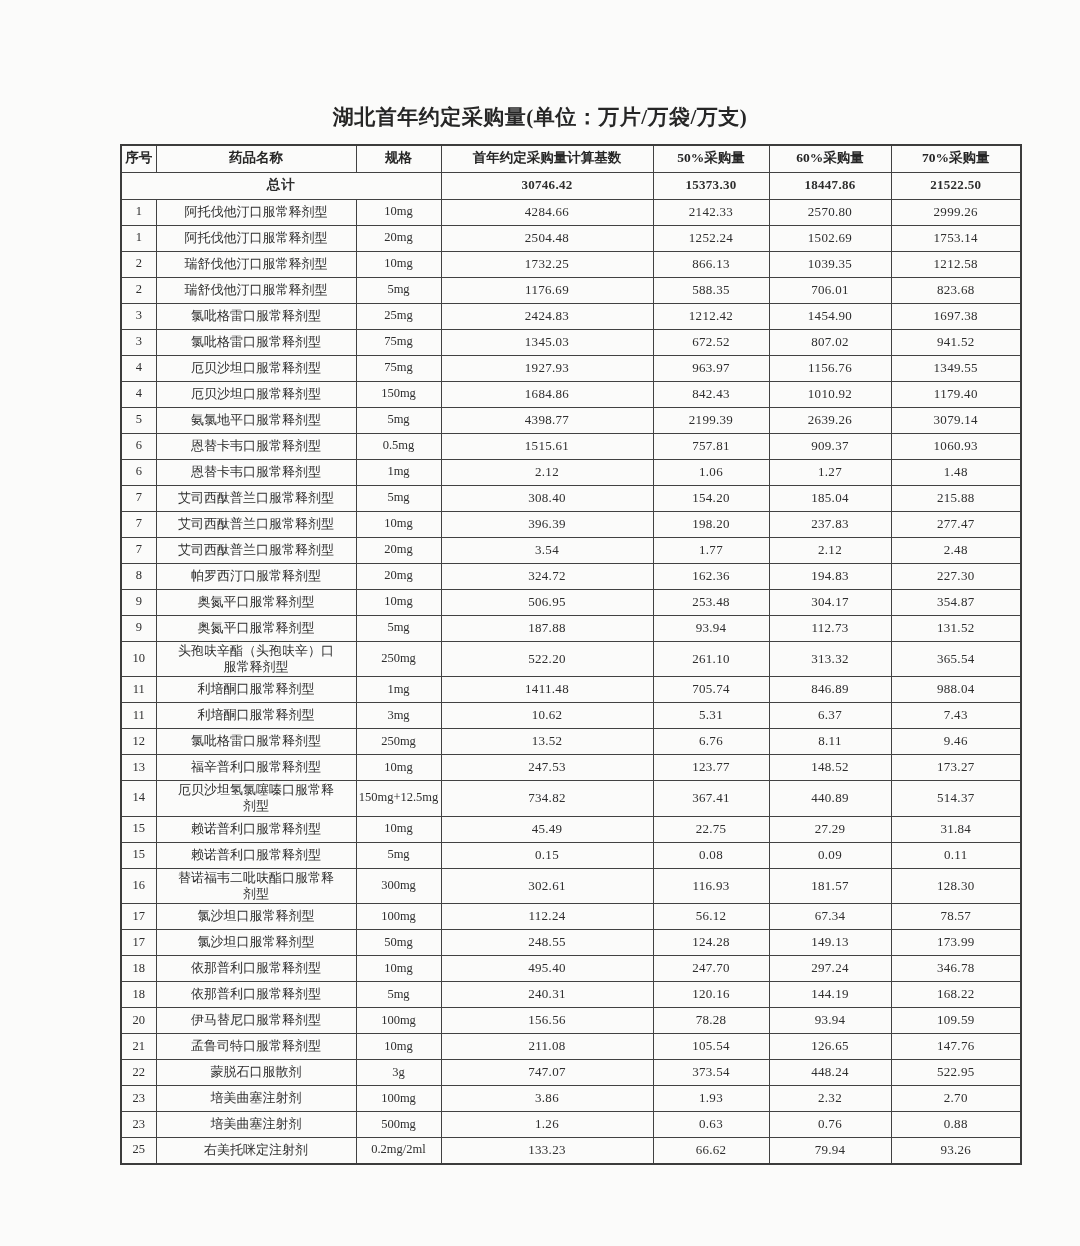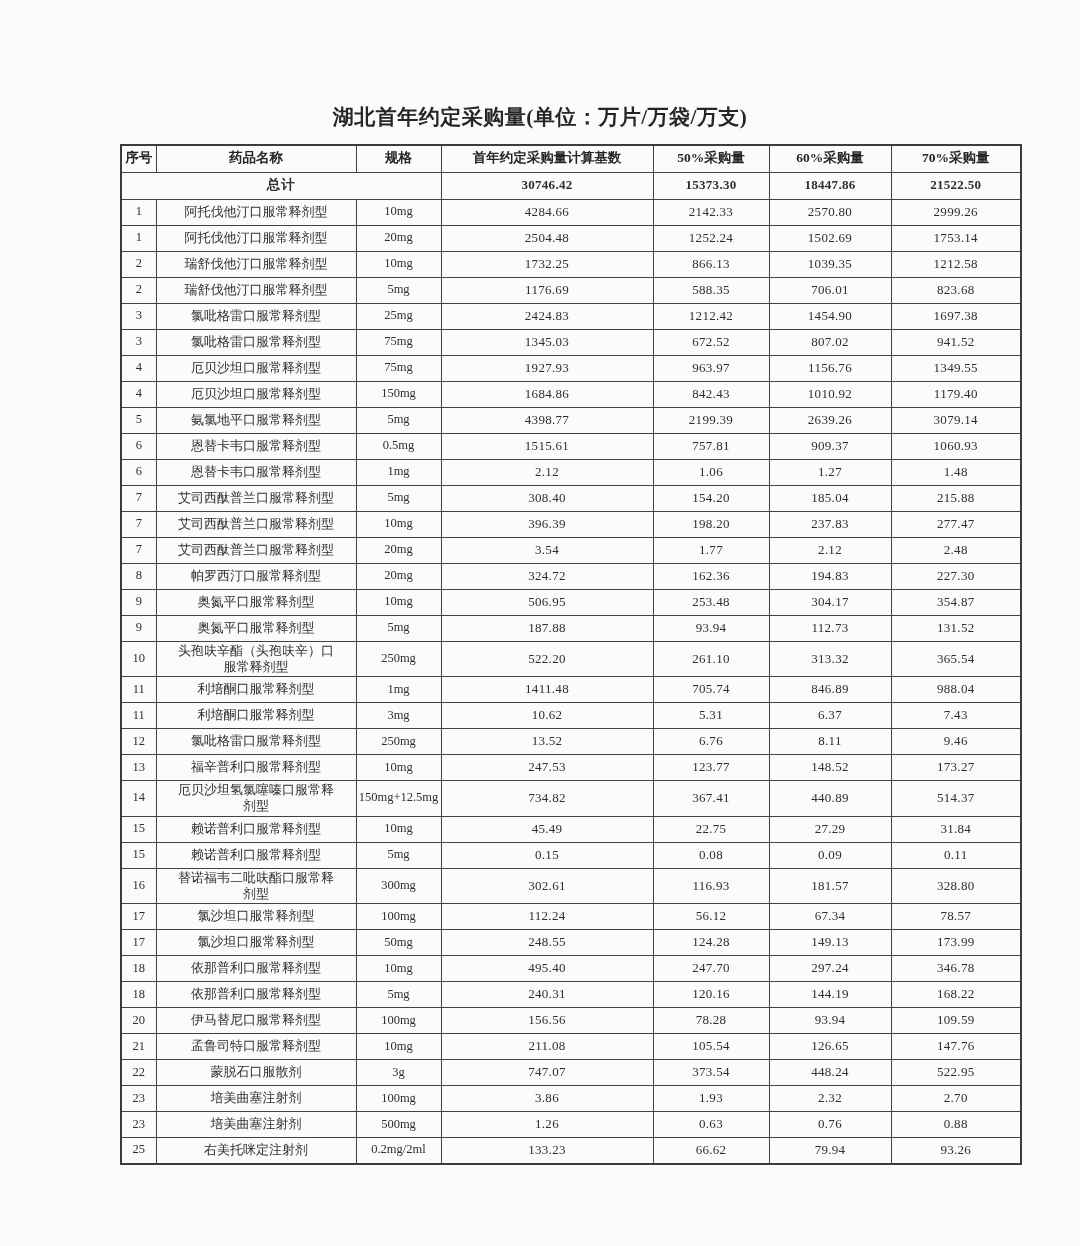--- a/index.html
+++ b/index.html
@@ -329,21 +329,21 @@
       <td class="c-num">0.09</td>
       <td class="c-num">0.11</td>
     </tr>
         <tr>
       <td class="c-no">16</td>
       <td class="c-name">替诺福韦二吡呋酯口服常释剂型</td>
       <td class="c-spec">300mg</td>
       <td class="c-num">302.61</td>
       <td class="c-num">116.93</td>
       <td class="c-num">181.57</td>
-      <td class="c-num">328.80</td>
+      <td class="c-num">128.30</td>
     </tr>
         <tr>
       <td class="c-no">17</td>
       <td class="c-name">氯沙坦口服常释剂型</td>
       <td class="c-spec">100mg</td>
       <td class="c-num">112.24</td>
       <td class="c-num">56.12</td>
       <td class="c-num">67.34</td>
       <td class="c-num">78.57</td>
     </tr>

